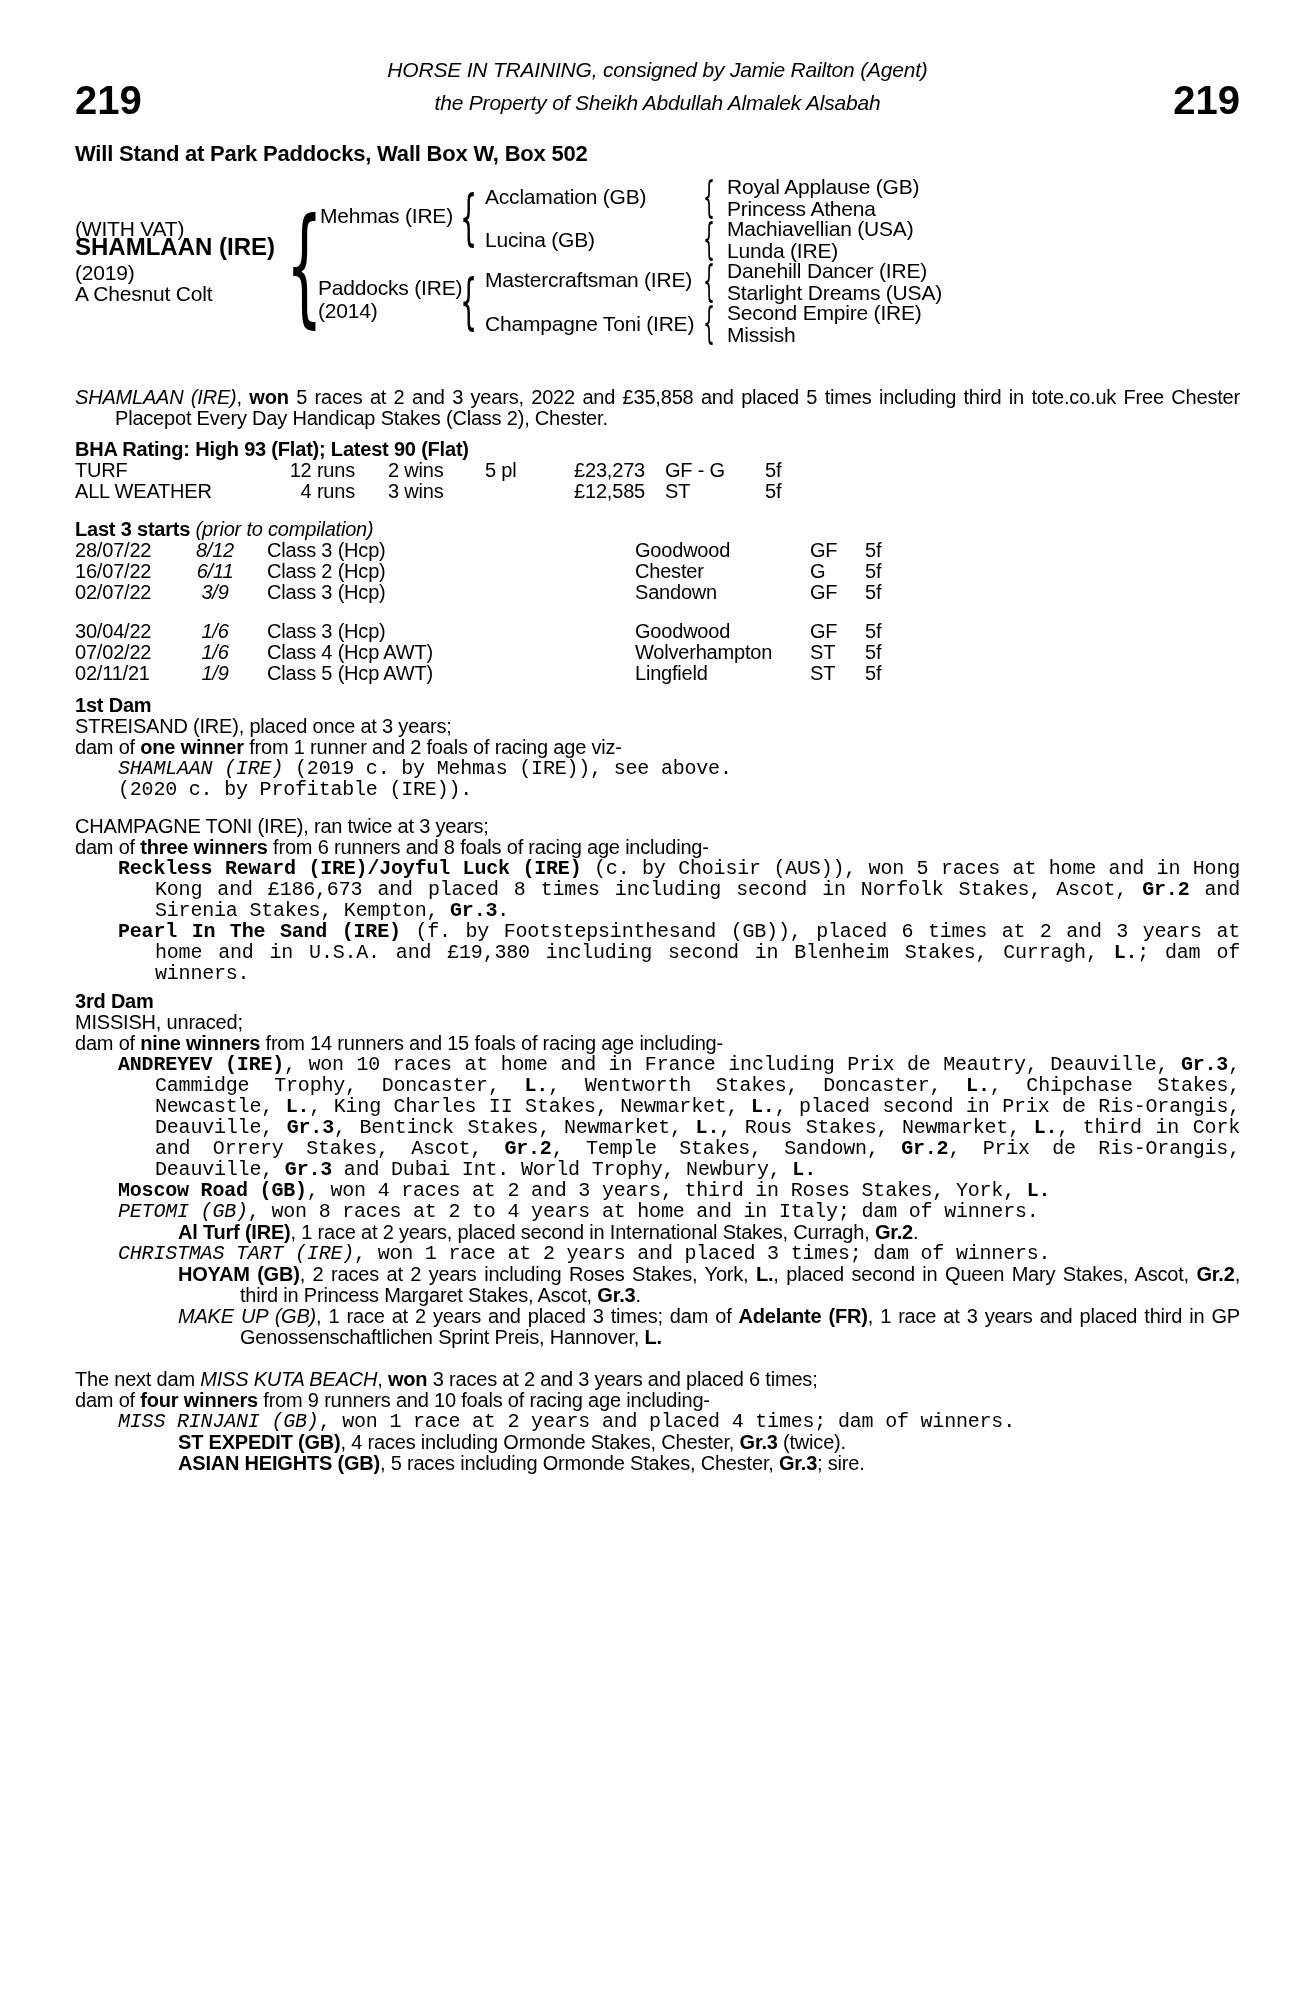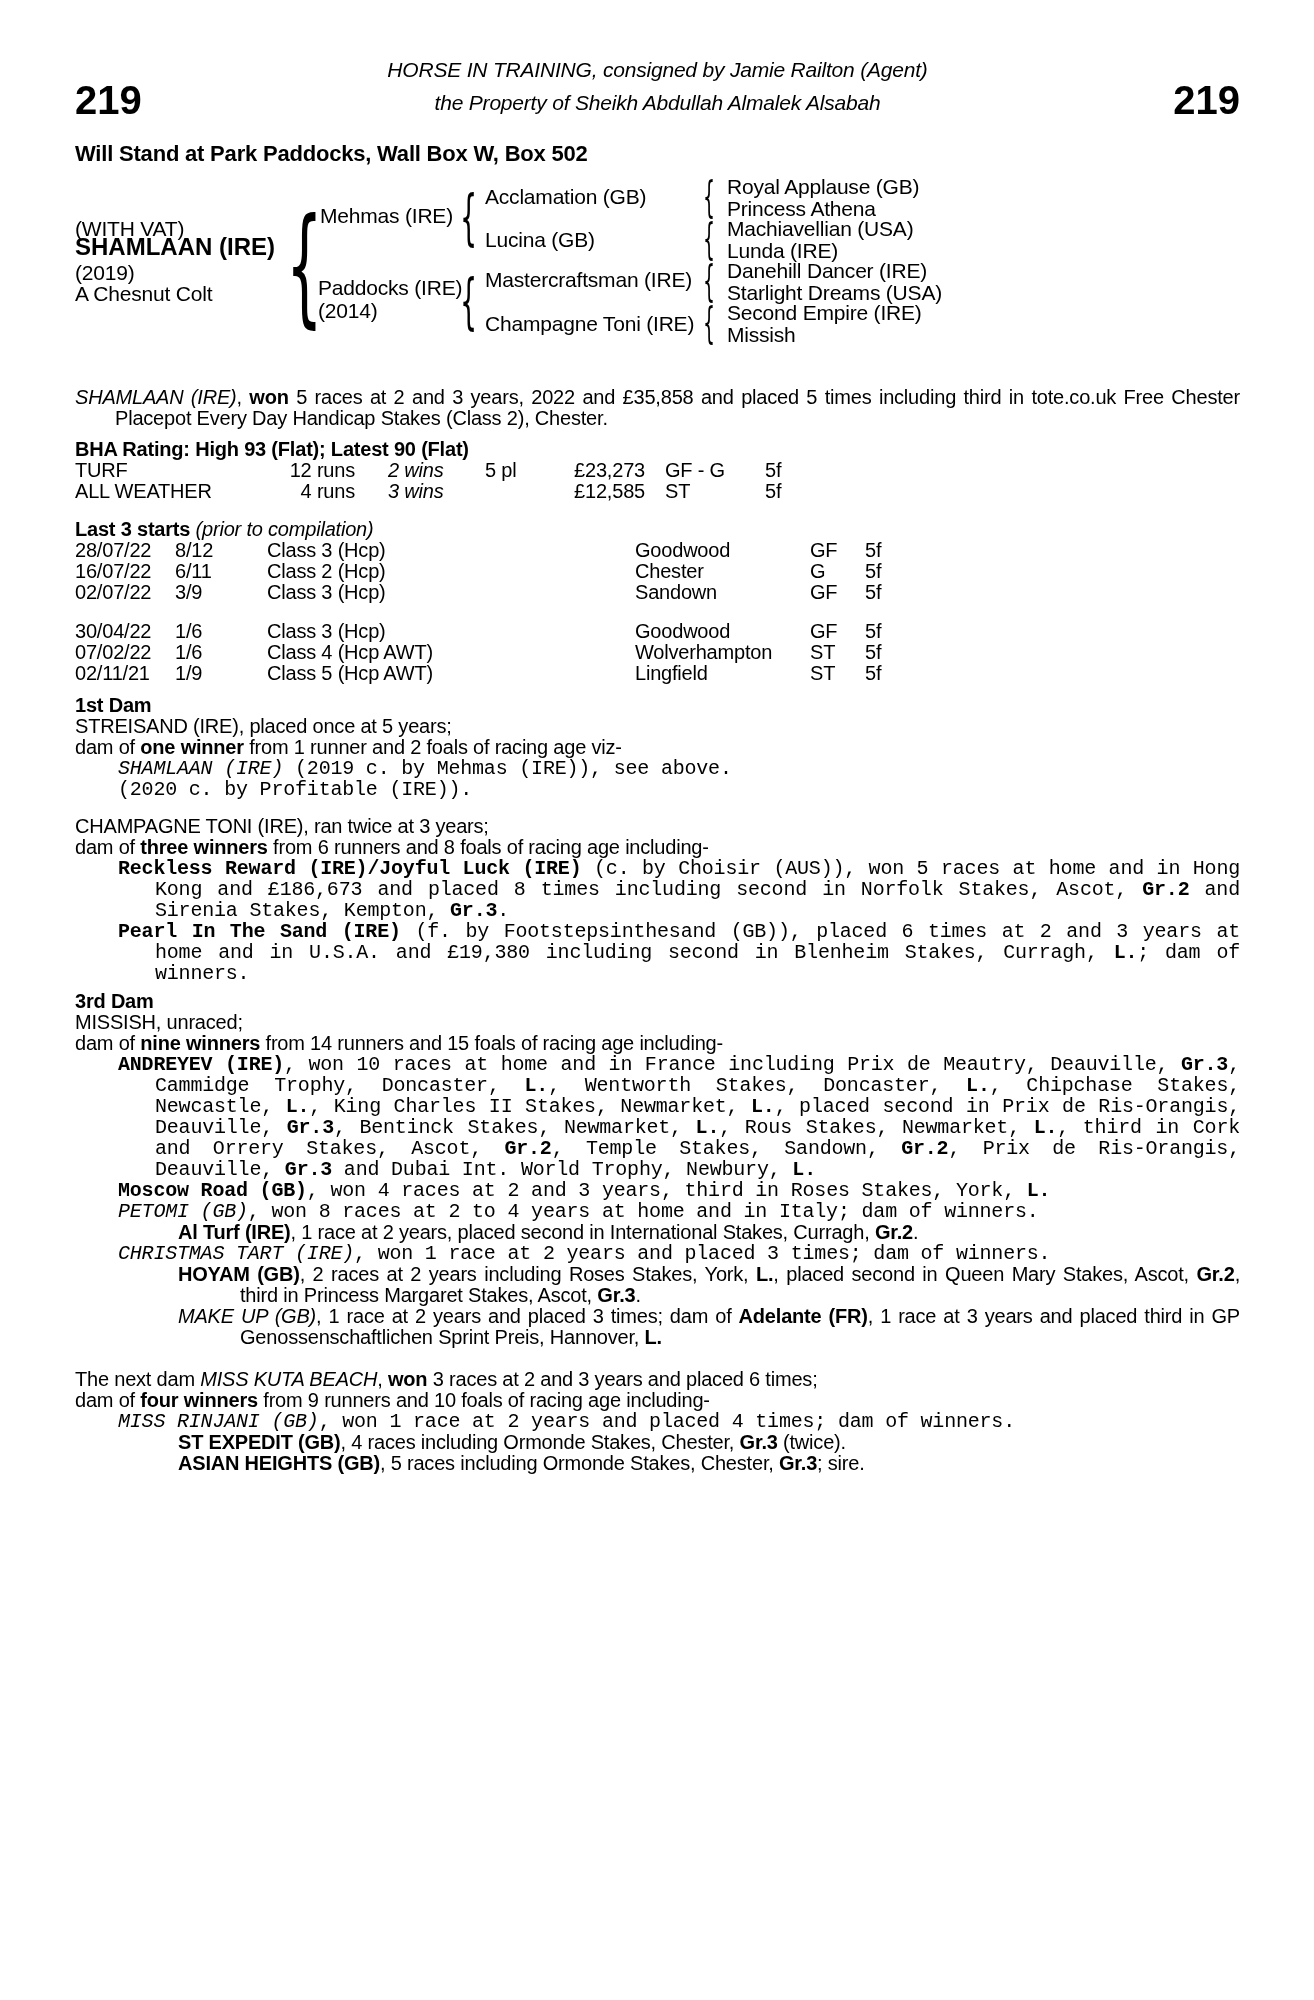--- a/index.html
+++ b/index.html
@@ -36,29 +36,29 @@
   .l2{padding-left:165px;text-indent:-62px;}
   .intro{margin-top:33px;}
   .sec-heading{font-weight:bold;}
   .hsub{font-weight:normal;font-style:italic;}
   
   .bha{margin-top:10px;}
   .trow{display:flex;}
   .trow span{display:block;white-space:nowrap;}
   .bs-surface{width:205px;}
   .bs-runs{width:75px;text-align:right;}
-  .bs-wins{width:130px;box-sizing:border-box;padding-left:33px;font-style:italic;}
+  .bs-wins{width:130px;box-sizing:border-box;padding-left:33px;}
   .bs-pl{width:75px;}
   .bs-earn{width:85px;text-align:right;}
   .bs-going{width:120px;box-sizing:border-box;padding-left:20px;}
   .bs-dist{width:50px;}
   .races{margin-top:17px;}
   .races2{margin-top:18px;}
   .rt-date{width:100px;}
-  .rt-pos{width:80px;text-align:left;}
+  .rt-pos{width:80px;text-align:center;font-style:italic;}
   .rt-class{width:380px;box-sizing:border-box;padding-left:12px;}
   .rt-course{width:175px;}
   .rt-going{width:55px;}
   .rt-dist{width:40px;}
   
   .dam1{margin-top:11px;}
   .dam2{margin-top:16px;}
   .dam3{margin-top:7px;}
   .nextdam{margin-top:21px;}
 </style>
@@ -185,21 +185,21 @@
       <span class="rt-pos">1/9</span>
       <span class="rt-class">Class 5 (Hcp AWT)</span>
       <span class="rt-course">Lingfield</span>
       <span class="rt-going">ST</span>
       <span class="rt-dist">5f</span>
     </div>
   </div>
 
   <div class="dam1">
     <div class="sec-heading">1st Dam</div>
-    <div class="para l0"><span>STREISAND (IRE), placed once at 5 years;</span></div>
+    <div class="para l0"><span>STREISAND (IRE), placed once at 3 years;</span></div>
     <div class="para l0"><span>dam of </span><span class="b">one winner</span><span> from 1 runner and 2 foals of racing age viz-</span></div>
     <div class="para l1"><span class="i">SHAMLAAN (IRE)</span><span> (2019 c. by Mehmas (IRE)), see above.</span></div>
     <div class="para l1"><span>(2020 c. by Profitable (IRE)).</span></div>
   </div>
 
   <div class="dam2">
     <div class="para l0"><span>CHAMPAGNE TONI (IRE), ran twice at 3 years;</span></div>
     <div class="para l0"><span>dam of </span><span class="b">three winners</span><span> from 6 runners and 8 foals of racing age including-</span></div>
     <div class="para l1"><span class="b">Reckless Reward (IRE)/Joyful Luck (IRE)</span><span> (c. by Choisir (AUS)), won 5 races at home and in Hong Kong and £186,673 and placed 8 times including second in Norfolk Stakes, Ascot, </span><span class="b">Gr.2</span><span> and Sirenia Stakes, Kempton, </span><span class="b">Gr.3</span><span>.</span></div>
     <div class="para l1"><span class="b">Pearl In The Sand (IRE)</span><span> (f. by Footstepsinthesand (GB)), placed 6 times at 2 and 3 years at home and in U.S.A. and £19,380 including second in Blenheim Stakes, Curragh, </span><span class="b">L.</span><span>; dam of winners.</span></div>

